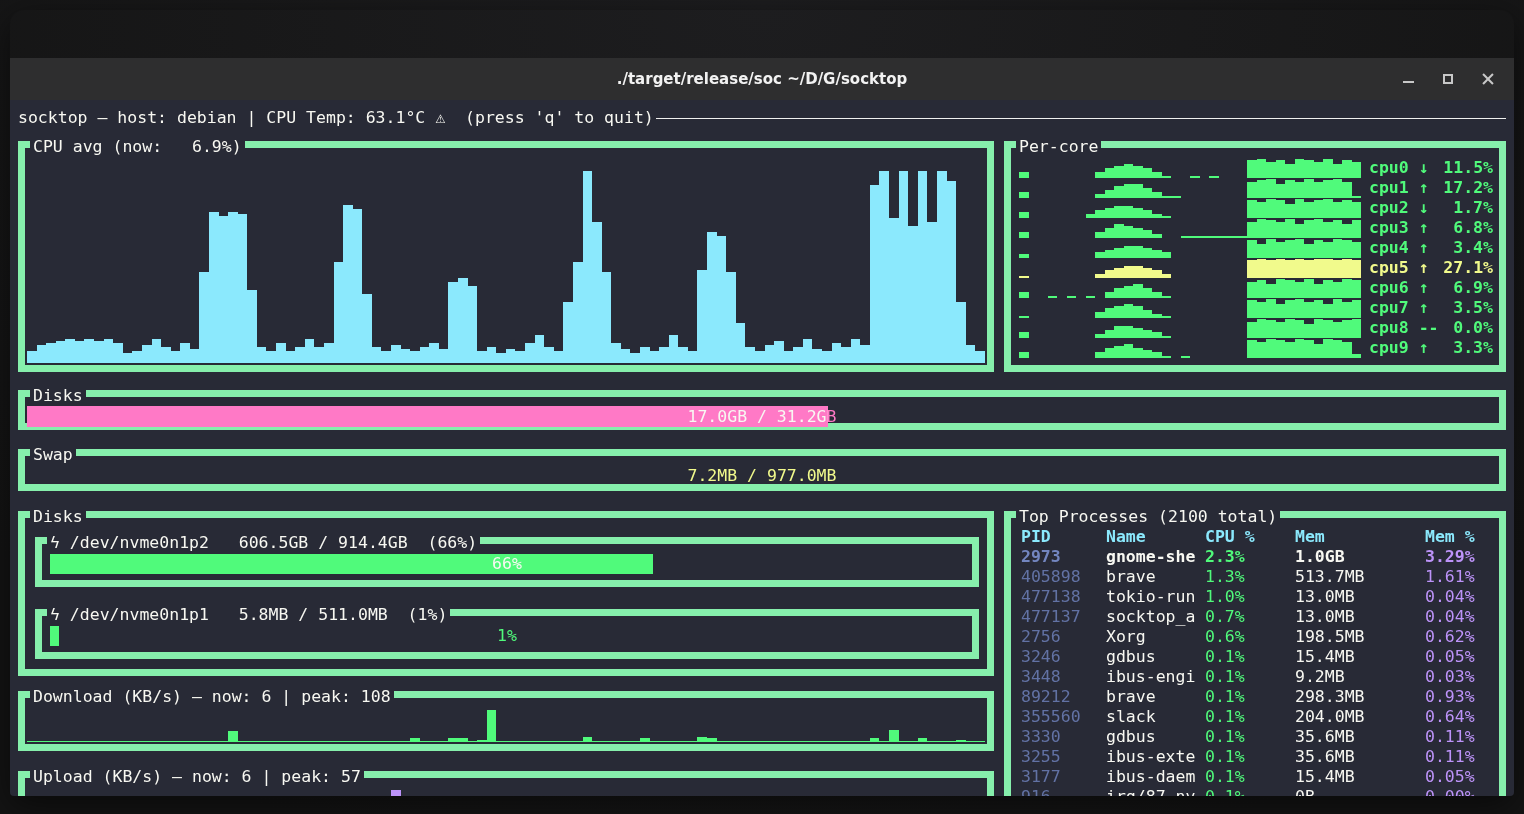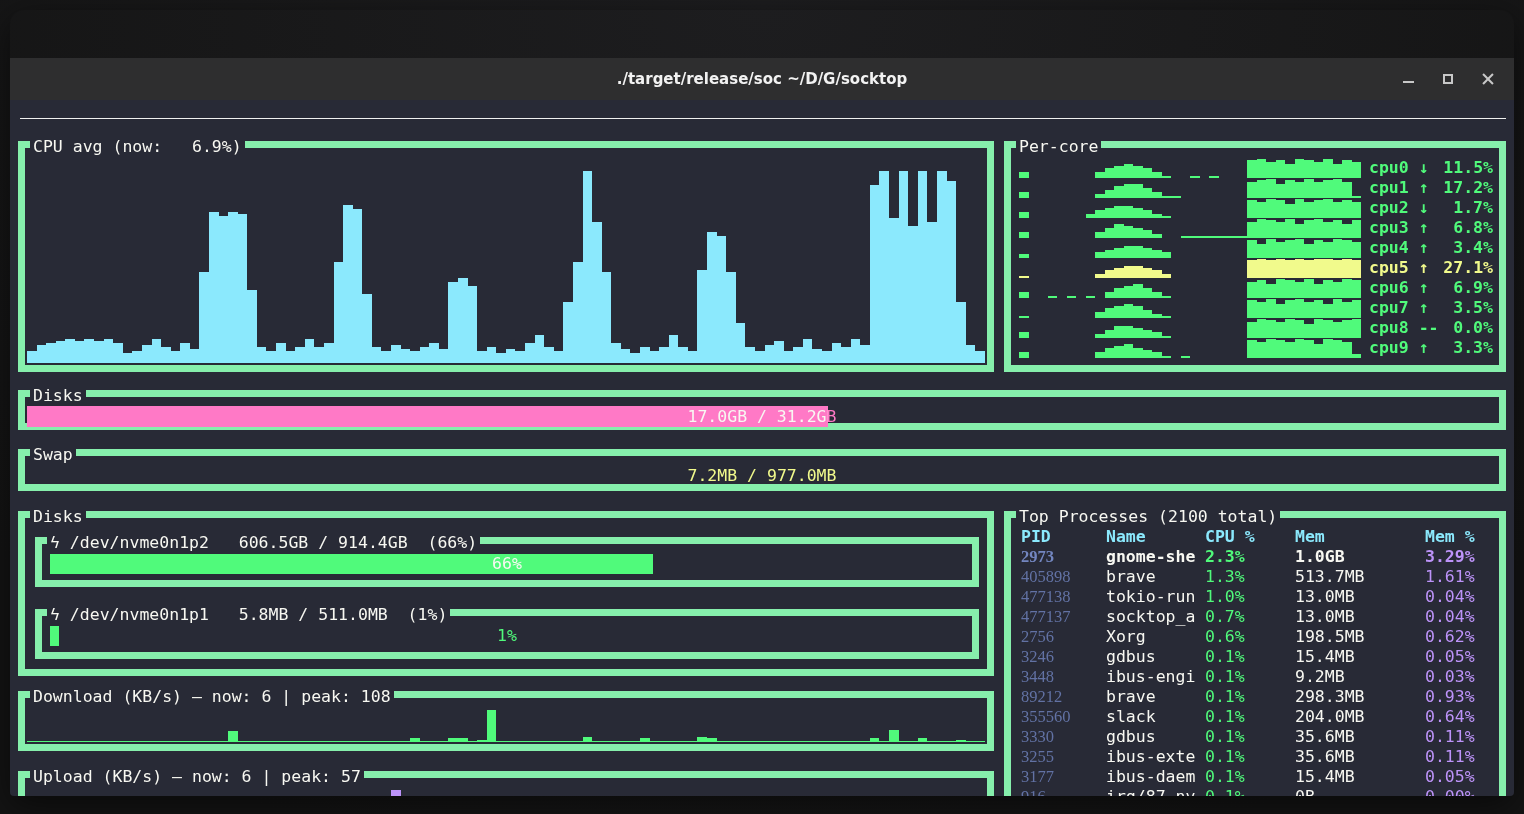--- a/index.html
+++ b/index.html
@@ -65,21 +65,21 @@
 
   .dl-panel { margin-top:15px; height:60px; }
   .ul-panel { margin-top:20px; height:60px; }
   .net-chart { inset:12px 2px 2px 2px; }
 
   .proc-panel { flex:1; height:320px; }
   .proc-table { position:absolute; inset:9px 8px 4px 10px; overflow:hidden; }
   .proc-row { display:grid; grid-template-columns:85px 99px 90px 130px auto; height:20px; white-space:pre; }
   .proc-row span { overflow:hidden; }
   .proc-head span { color:#8be9fd; font-weight:bold; }
-  .c-pid  { color:#6272a4;font-family:Liberation Serif, serif; }
+  .c-pid  { color:#6272a4; }
   .c-name { color:#f8f8f2; }
   .c-cpu  { color:#50fa7b; }
   .c-mem  { color:#f8f8f2; }
   .c-memp { color:#bd93f9; }
   .proc-row.bold span { font-weight:bold; }
   .proc-row.bold .c-pid { color:#7386c0; }
 </style>
 </head>
 <body>
 
@@ -97,20 +97,21 @@
           </span>
         <span class="winbtn">
             <span class="ic-close"></span>
           </span>
       </div>
     </div>
 
     <div class="terminal">
 
       <div class="app-header">
+        <span>socktop — host: debian | CPU Temp: 63.1°C ⚠  (press 'q' to quit)</span>
         <span class="hline"></span>
       </div>
 
       <div class="row-top">
         <div class="panel cpu-panel">
           <span class="plabel">CPU avg (now:   6.9%)</span>
           <div class="chart cpu-chart">
               <div class="bar" style="height: 6%; background: rgb(139, 233, 253);"></div>
               <div class="bar" style="height: 9%; background: rgb(139, 233, 253);"></div>
               <div class="bar" style="height: 10%; background: rgb(139, 233, 253);"></div>

